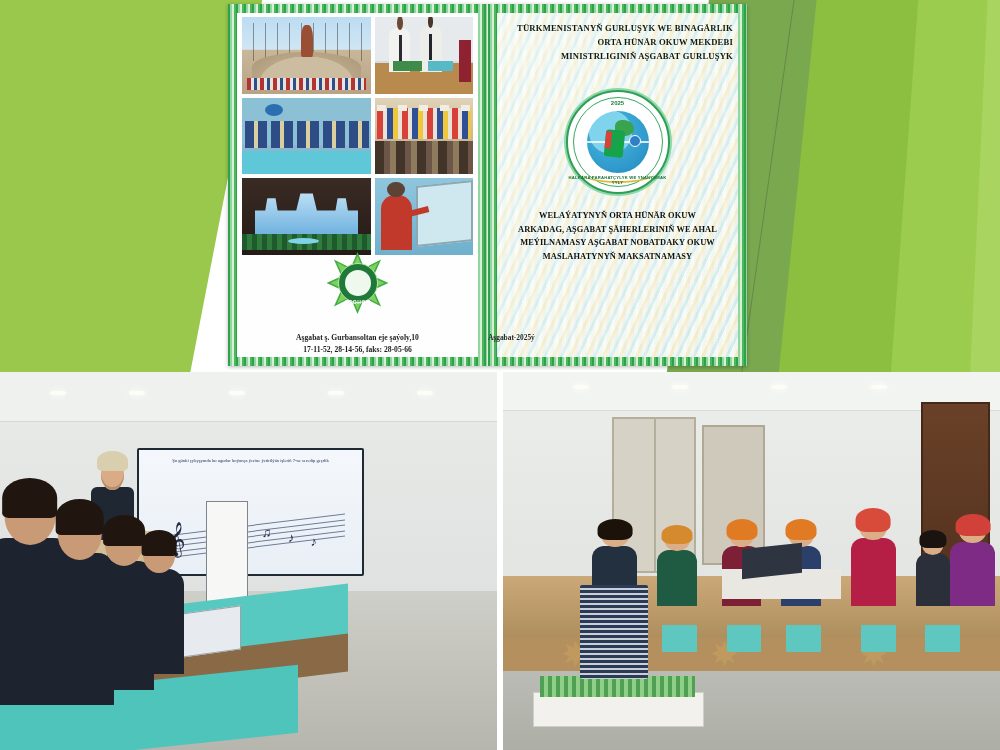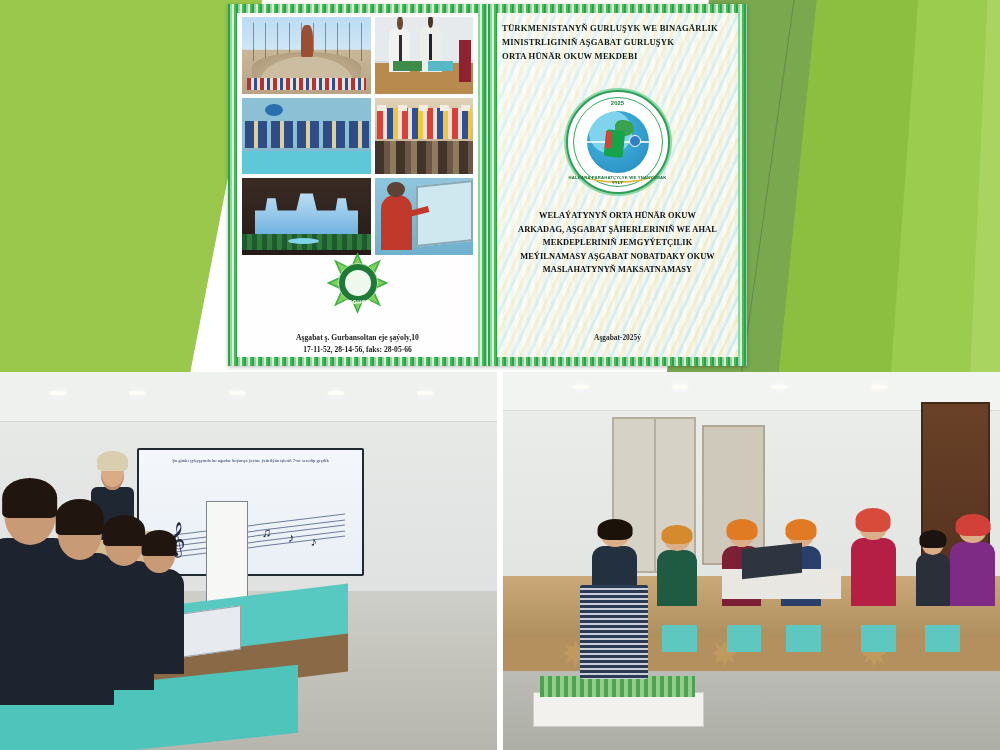--- a/index.html
+++ b/index.html
@@ -137,25 +137,25 @@
 
   
   .rp-bg{position:absolute;inset:9px;
      background:
        linear-gradient(120deg,rgba(255,255,255,.86),rgba(255,255,255,.72)),
        repeating-linear-gradient(115deg,#f2c84b 0 3px,#e8e1cf 3px 7px,#6fc7d8 7px 10px,#f6f2e6 10px 15px),
        repeating-linear-gradient(60deg,#cfe3f2 0 4px,#fdfbf2 4px 9px);
      opacity:.95;}
   .rp-tile{position:absolute;left:9px;top:120px;width:62px;height:200px;
      background:repeating-linear-gradient(45deg,#9fb8c9 0 2px,#d8e4ec 2px 4px);opacity:.75;}
-  .rp-head{position:absolute;left:14px;right:14px;top:18px;text-align:left;
+  .rp-head{position:absolute;left:14px;right:14px;top:18px;text-align:right;
      font-size:8.6px;font-weight:bold;line-height:1.62;color:#0f1a0f;letter-spacing:.2px;}
   .rp-body{position:absolute;left:10px;right:10px;top:205px;text-align:center;
      font-size:8.4px;font-weight:bold;line-height:1.62;color:#101010;letter-spacing:.1px;}
-  .rp-foot{position:absolute;left:0;right:0;bottom:24px;text-align:center;
+  .rp-foot{position:absolute;left:0;right:0;bottom:24px;text-align:left;
      font-size:7.4px;font-weight:bold;color:#2a2a2a;}
 
   
   .circ{position:absolute;left:50%;top:86px;transform:translateX(-50%);
      width:100px;height:100px;border-radius:50%;
      background:#fff;border:2px solid #2e9e57;box-shadow:0 0 0 2px #8fd9a8;}
   .circ .ring{position:absolute;inset:5px;border-radius:50%;border:1.5px solid #36a95e;}
   .circ .globe{position:absolute;left:50%;top:50%;transform:translate(-50%,-50%);
      width:62px;height:62px;border-radius:50%;
      background:radial-gradient(circle at 38% 34%,#7fd3ec 0 38%,#3aa7d4 39%,#2188c0 100%);
@@ -323,42 +323,41 @@
     </div>
 
     <div class="page right">
       <div class="rp-bg"></div>
       <div class="rp-tile"></div>
       <div class="orn" style="background:repeating-linear-gradient(90deg,#2fa14a 0 2px,#8fd6a0 2px 4px,#d9f0d4 4px 6px,#4cb85e 6px 8px);"></div>
       <div class="rp-bg"></div>
 
       <div class="rp-head">
         <div>TÜRKMENISTANYŇ GURLUŞYK WE  BINAGÄRLIK</div>
+        <div>ORTA HÜNÄR OKUW MEKDEBI</div>
         <div>MINISTRLIGINIŇ AŞGABAT  GURLUŞYK</div>
-        <div>ORTA HÜNÄR OKUW MEKDEBI</div>
       </div>
 
       <div class="circ">
         <div class="ring"></div>
         <div class="yr">2025</div>
         <div class="globe">
           <div class="cont"></div>
           <div class="flag">
               <i></i>
             </div>
           <div class="un"></div>
         </div>
         <div class="wheat"></div>
         <div class="legend">HALKARA PARAHATÇYLYK WE YNANYŞMAK ÝYLY</div>
       </div>
 
       <div class="rp-body">
         <div>WELAÝATYNYŇ ORTA HÜNÄR OKUW</div>
         <div>ARKADAG, AŞGABAT ŞÄHERLERINIŇ WE AHAL</div>
-        <div>MEKDEPLERINIŇ JEMGYÝETÇILIK</div>
         <div>MEÝILNAMASY AŞGABAT NOBATDAKY OKUW</div>
         <div>MASLAHATYNYŇ MAKSATNAMASY</div>
       </div>
 
       <div class="rp-foot">Aşgabat-2025ý</div>
     </div>
   </div>
 
   <div class="photos">
 

